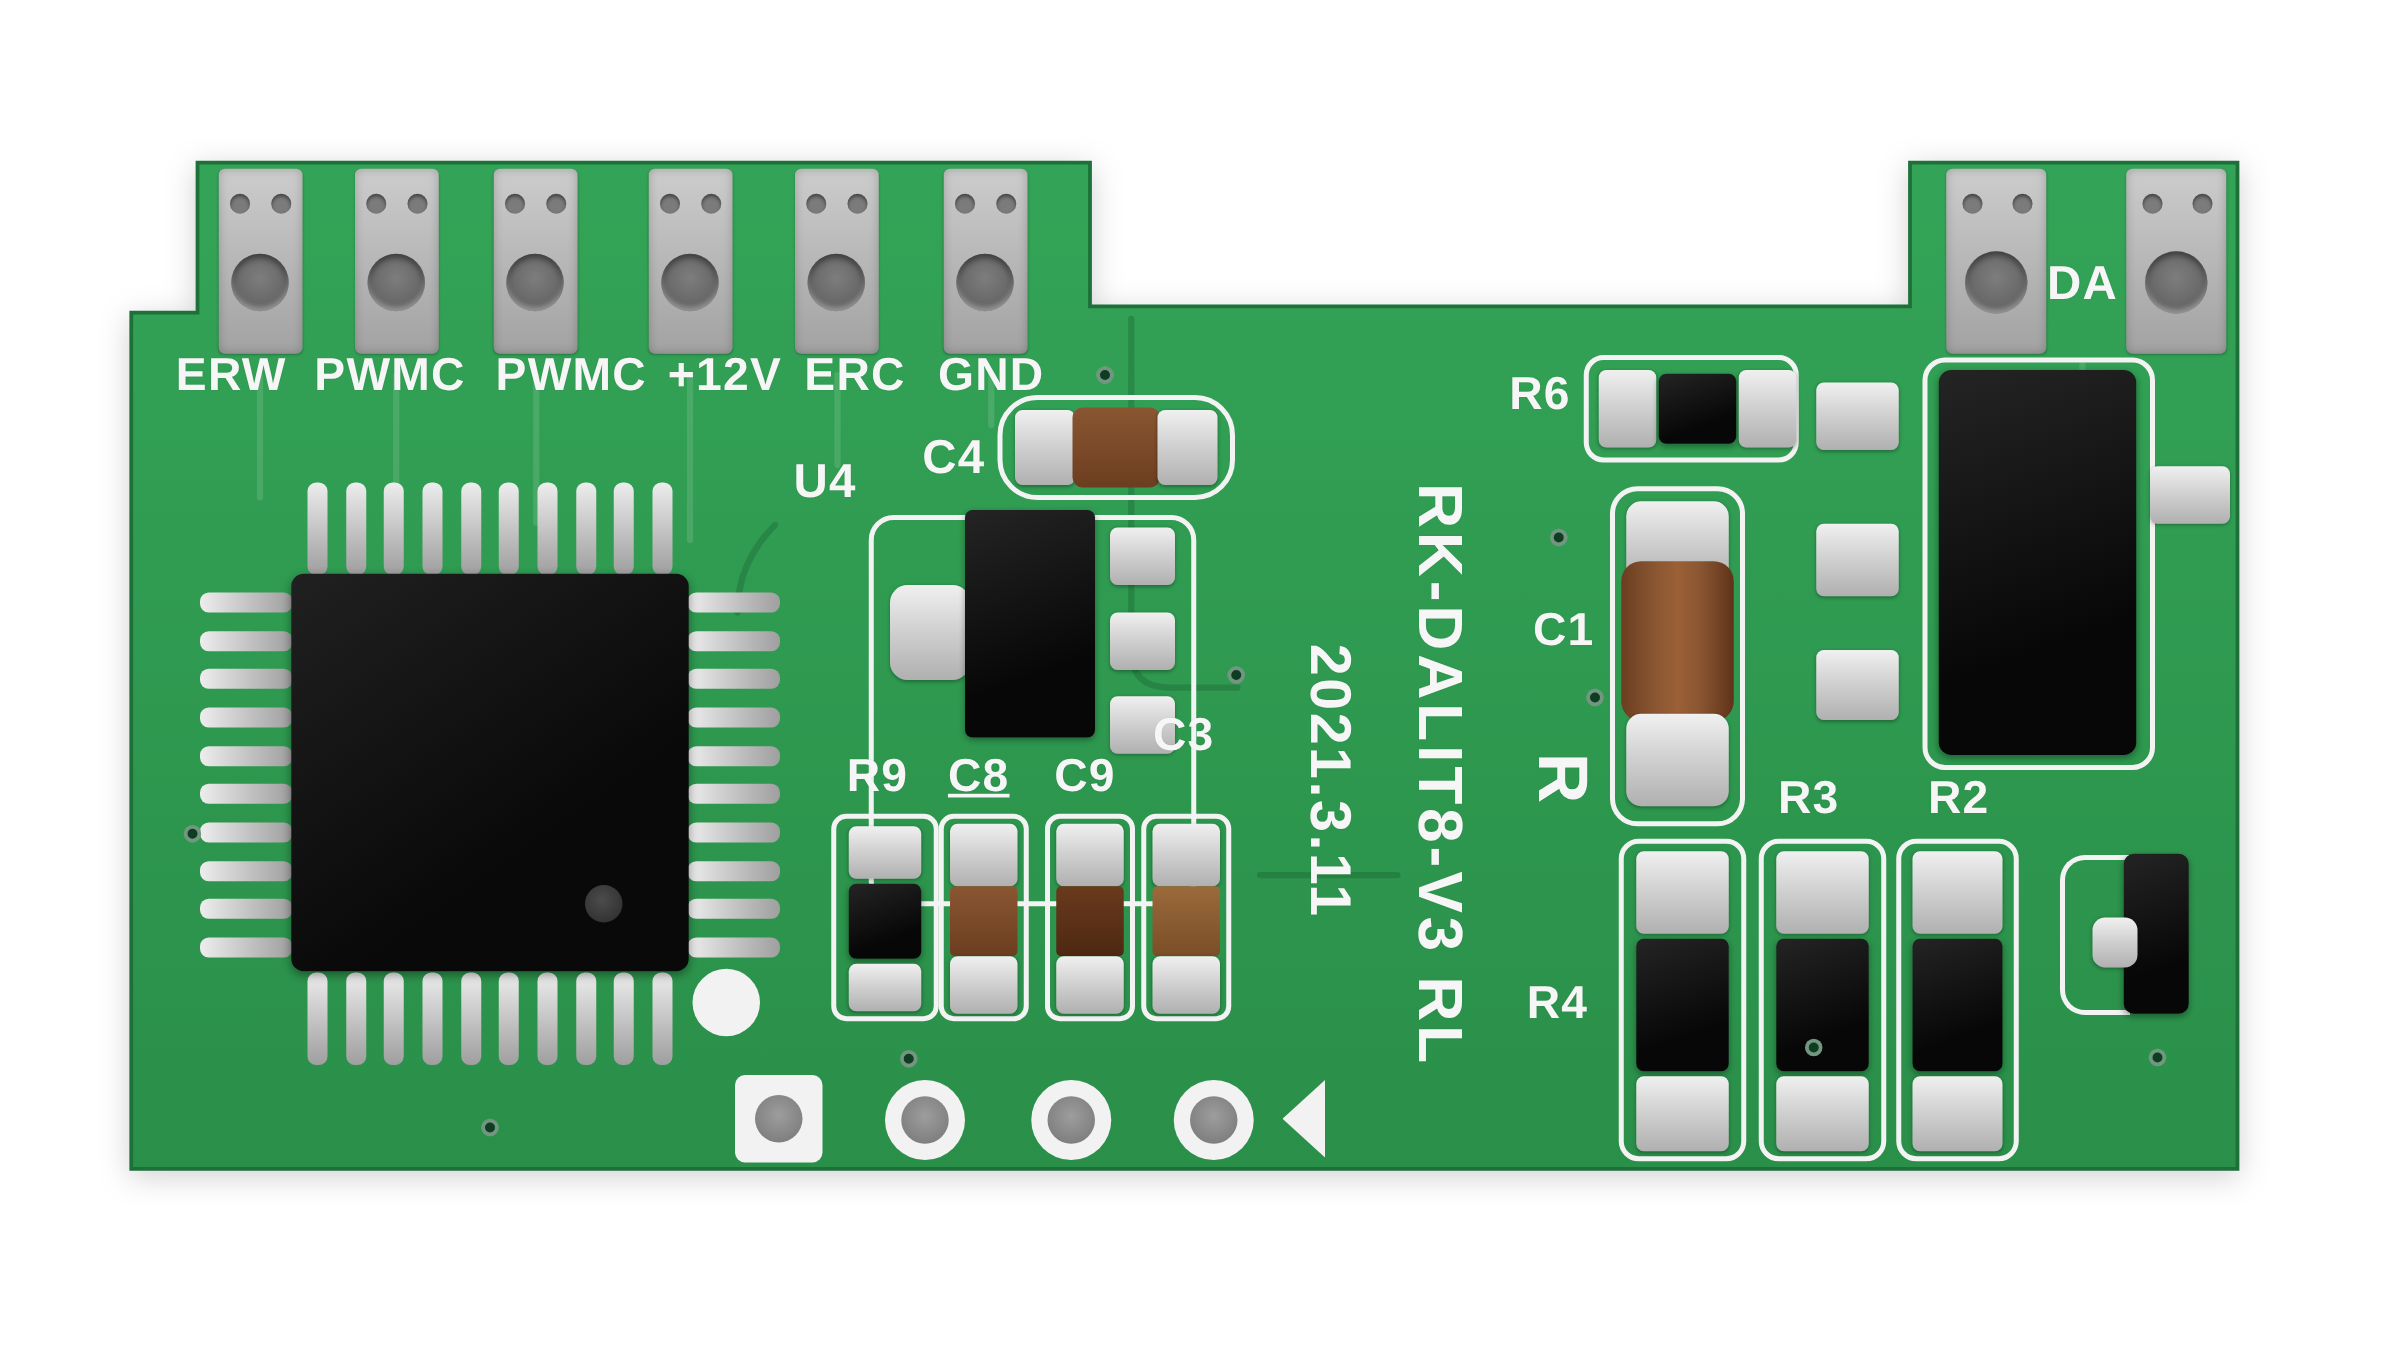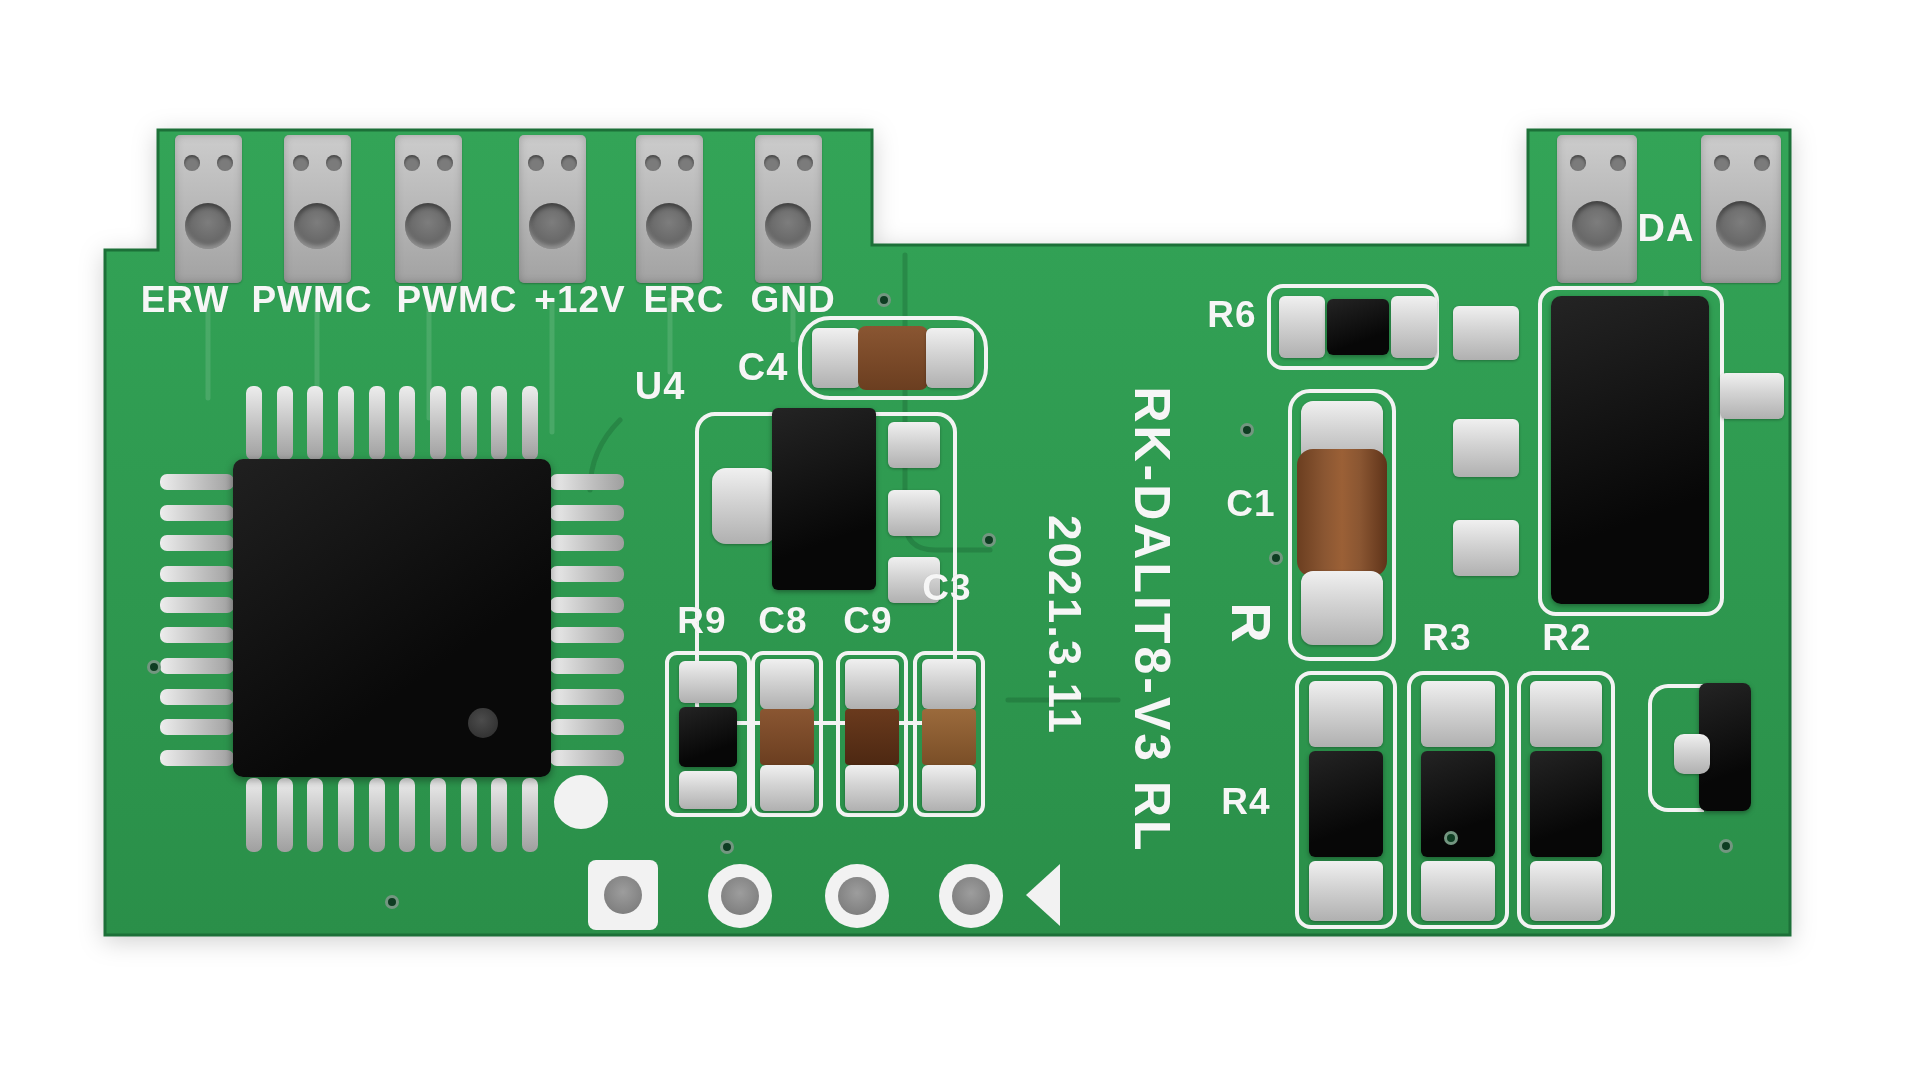--- a/index.html
+++ b/index.html
@@ -170,21 +170,21 @@
   <div class="smd-pad" style="left:888px; top:490px; width:52px; height:46px;"></div>
   <div class="smd-pad" style="left:888px; top:557px; width:52px; height:46px;"></div>
 
   <div class="silk-label" style="left:763px; top:367px; font-size:38px;">C4</div>
   <div class="silk-box" style="left:798px; top:316px; width:190px; height:84px; border-radius:32px;"></div>
   <div class="smd-pad" style="left:812px; top:328px; width:48px; height:60px;"></div>
   <div class="cap-brown" style="left:858px; top:326px; width:70px; height:64px;"></div>
   <div class="smd-pad" style="left:926px; top:328px; width:48px; height:60px;"></div>
 
   <div class="silk-label" style="left:702px; top:621px; font-size:37px;">R9</div>
-  <div class="silk-label" style="left:783px; top:621px; font-size:37px;">C8</div>
+  <div class="silk-label" style="left:783px; top:621px; font-size:37px;text-decoration:underline;">C8</div>
   <div class="silk-label" style="left:868px; top:621px; font-size:37px;">C9</div>
   <div class="silk-label" style="left:947px; top:588px; font-size:37px;">C3</div>
 
   <div class="silk-box" style="left:665px; top:651px; width:86px; height:166px; border-radius:12px;"></div>
   <div class="smd-pad" style="left:679px; top:661px; width:58px; height:42px;"></div>
   <div class="chip-black" style="left:679px; top:707px; width:58px; height:60px;"></div>
   <div class="smd-pad" style="left:679px; top:771px; width:58px; height:38px;"></div>
 
   <div class="silk-box" style="left:751px; top:651px; width:72px; height:166px; border-radius:12px;"></div>
   <div class="smd-pad" style="left:760px; top:659px; width:54px; height:50px;"></div>

